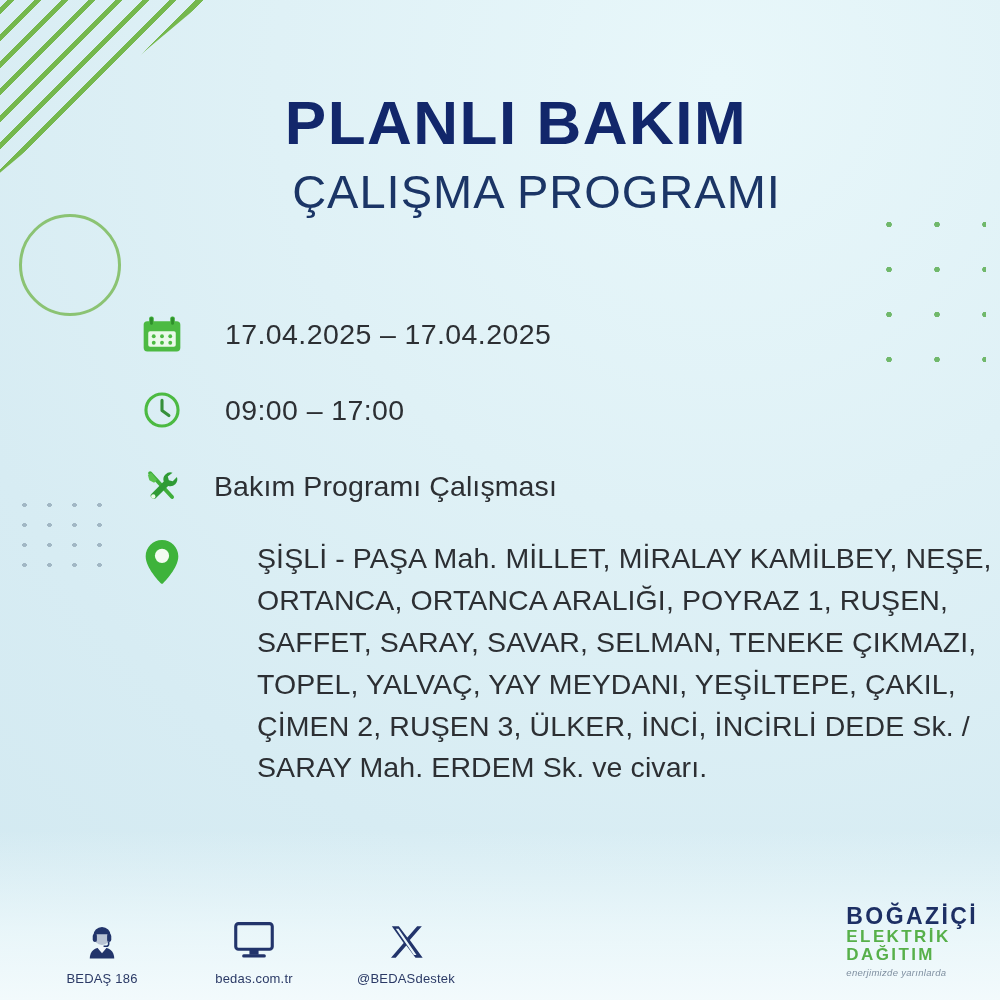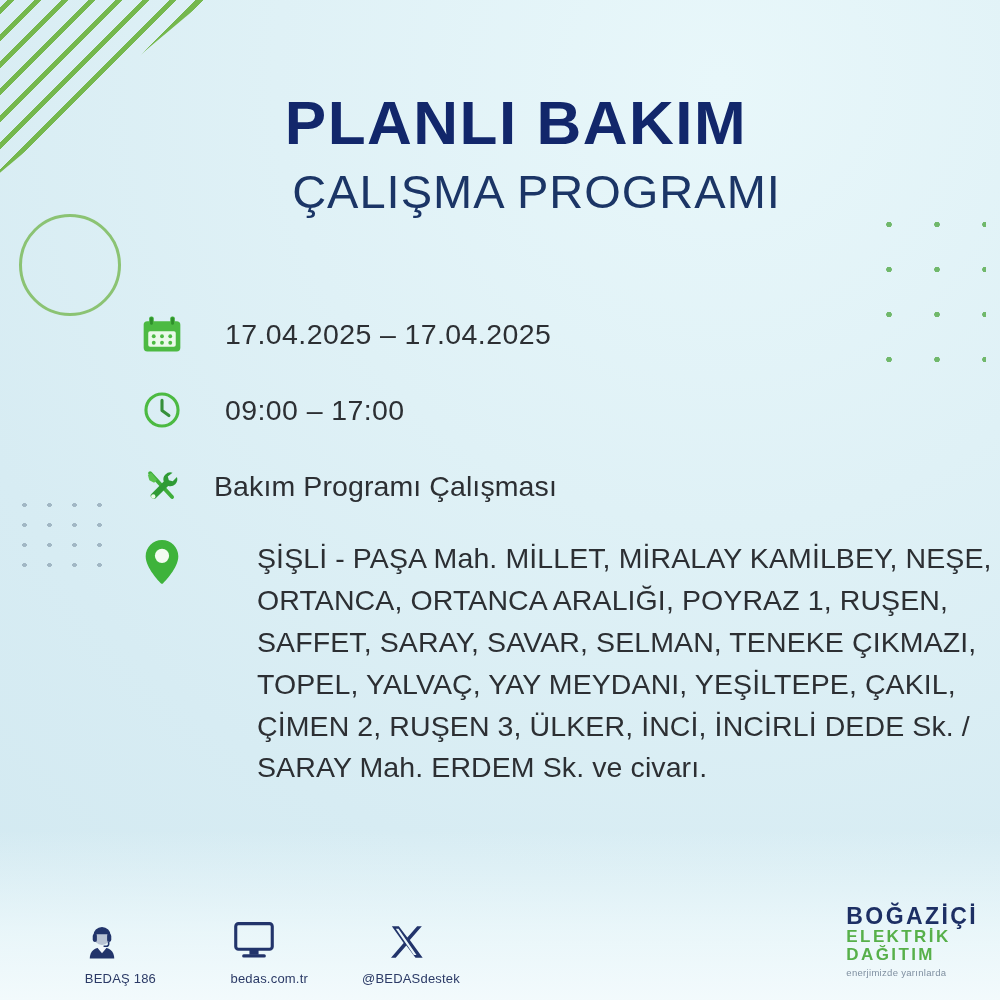--- a/index.html
+++ b/index.html
@@ -153,21 +153,21 @@
   .contacts {
     position: absolute;
     left: 48px;
     bottom: 14px;
     display: flex;
     align-items: flex-end;
     gap: 44px;
   }
   .contact {
     width: 108px;
-    text-align: right;
+    text-align: center;
   }
   .contact .cico {
     height: 46px;
     display: flex;
     align-items: flex-end;
     justify-content: center;
     margin-bottom: 9px;
   }
   .contact .clabel {
     font-size: 13px;
@@ -193,20 +193,21 @@
     font-size: 17px;
     font-weight: 800;
     letter-spacing: 2.4px;
     color: #57b04a;
   }
   .brand .btag {
     margin-top: 4px;
     font-size: 9.5px;
     color: #7f8fa0;
     letter-spacing: .3px;
+    font-style: italic;
   }
 </style>
 </head>
 <body>
 
 <div class="poster">
 
   <div class="deco stripes-corner"></div>
   <div class="deco ring"></div>
   <div class="deco dots-right"></div>

